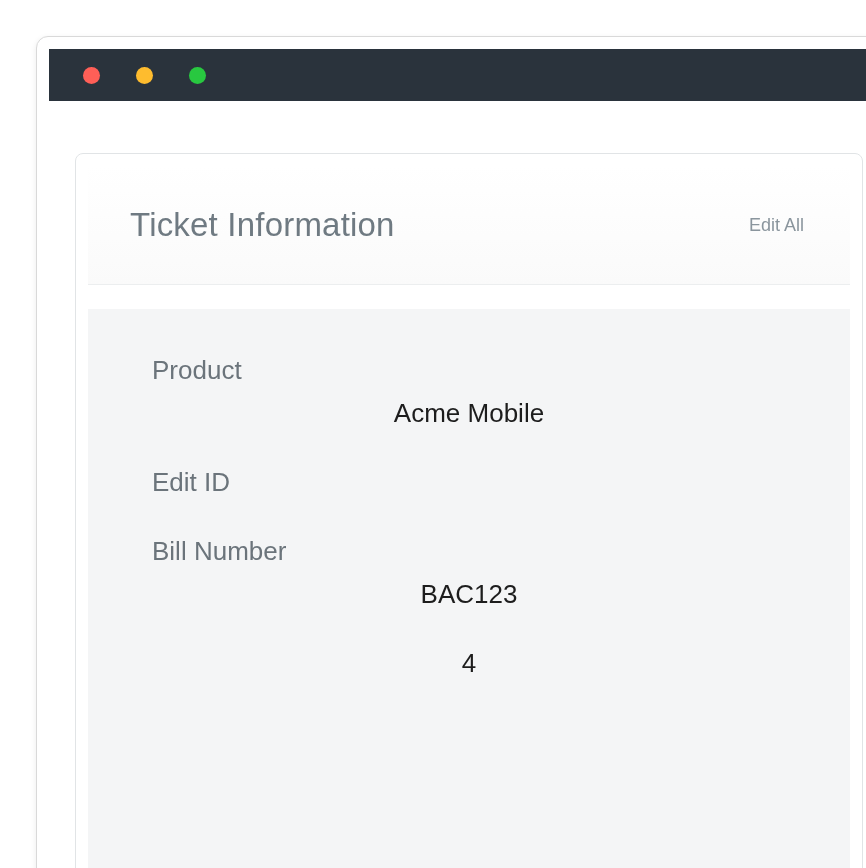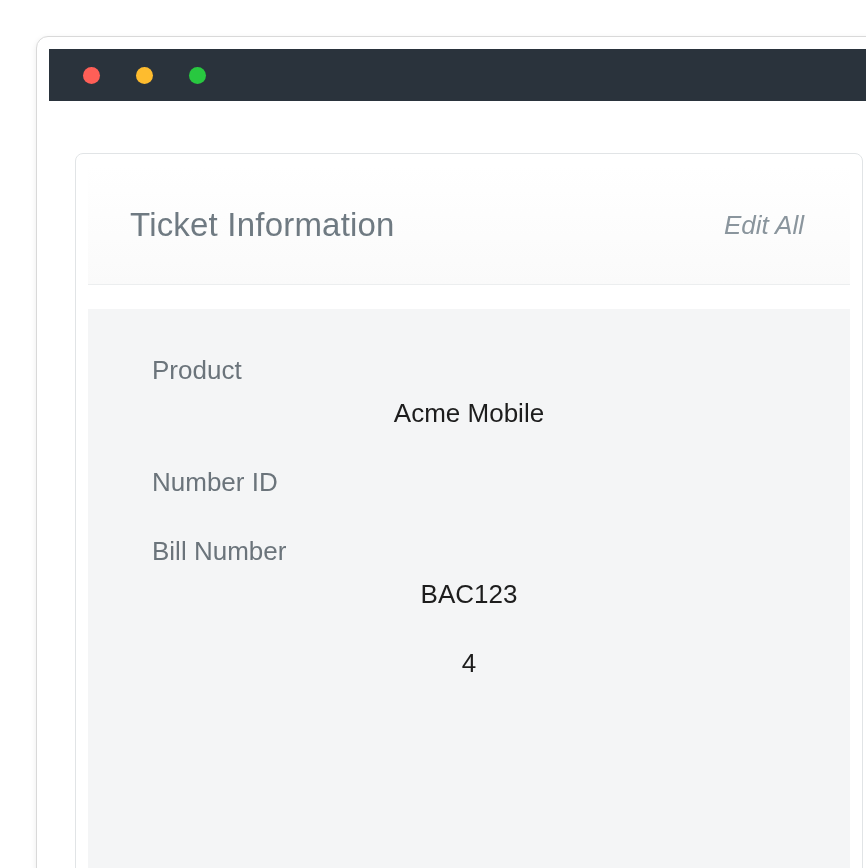--- a/index.html
+++ b/index.html
@@ -60,28 +60,27 @@
       background: linear-gradient(to bottom, #ffffff 0%, #fafafa 100%);
       border-bottom: 1px solid #eceeef;
     }
     .panel-title {
       font-size: 33px;
       font-weight: 300;
       color: #6f7a82;
       letter-spacing: 0.2px;
     }
     .edit-all {
-      font-size: 26px;
+      font-size: 18px;
       color: #8a959d;
       background: none;
       border: none;
       cursor: pointer;
       font-family: inherit;
       font-weight: 400;
-      font-style: italic;
     }
     .panel-body {
       flex: 1 1 auto;
       background: #f4f5f6;
       padding: 34px 40px 0 40px;
       overflow: hidden;
     }
     .field {
       margin-bottom: 38px;
     }
@@ -114,21 +113,21 @@
         <div class="panel-title">Ticket Information</div>
         <button class="edit-all">Edit All</button>
       </div>
 
       <div class="panel-body">
         <div class="field">
           <div class="field-label">Product</div>
           <div class="field-value">Acme Mobile</div>
         </div>
         <div class="field">
-          <div class="field-label">Number ID</div>
+          <div class="field-label">Edit ID</div>
         </div>
         <div class="field">
           <div class="field-label">Bill Number</div>
           <div class="field-value">BAC123</div>
         </div>
         <div class="field">
           <div class="field-value">4</div>
         </div>
       </div>
     </div>

